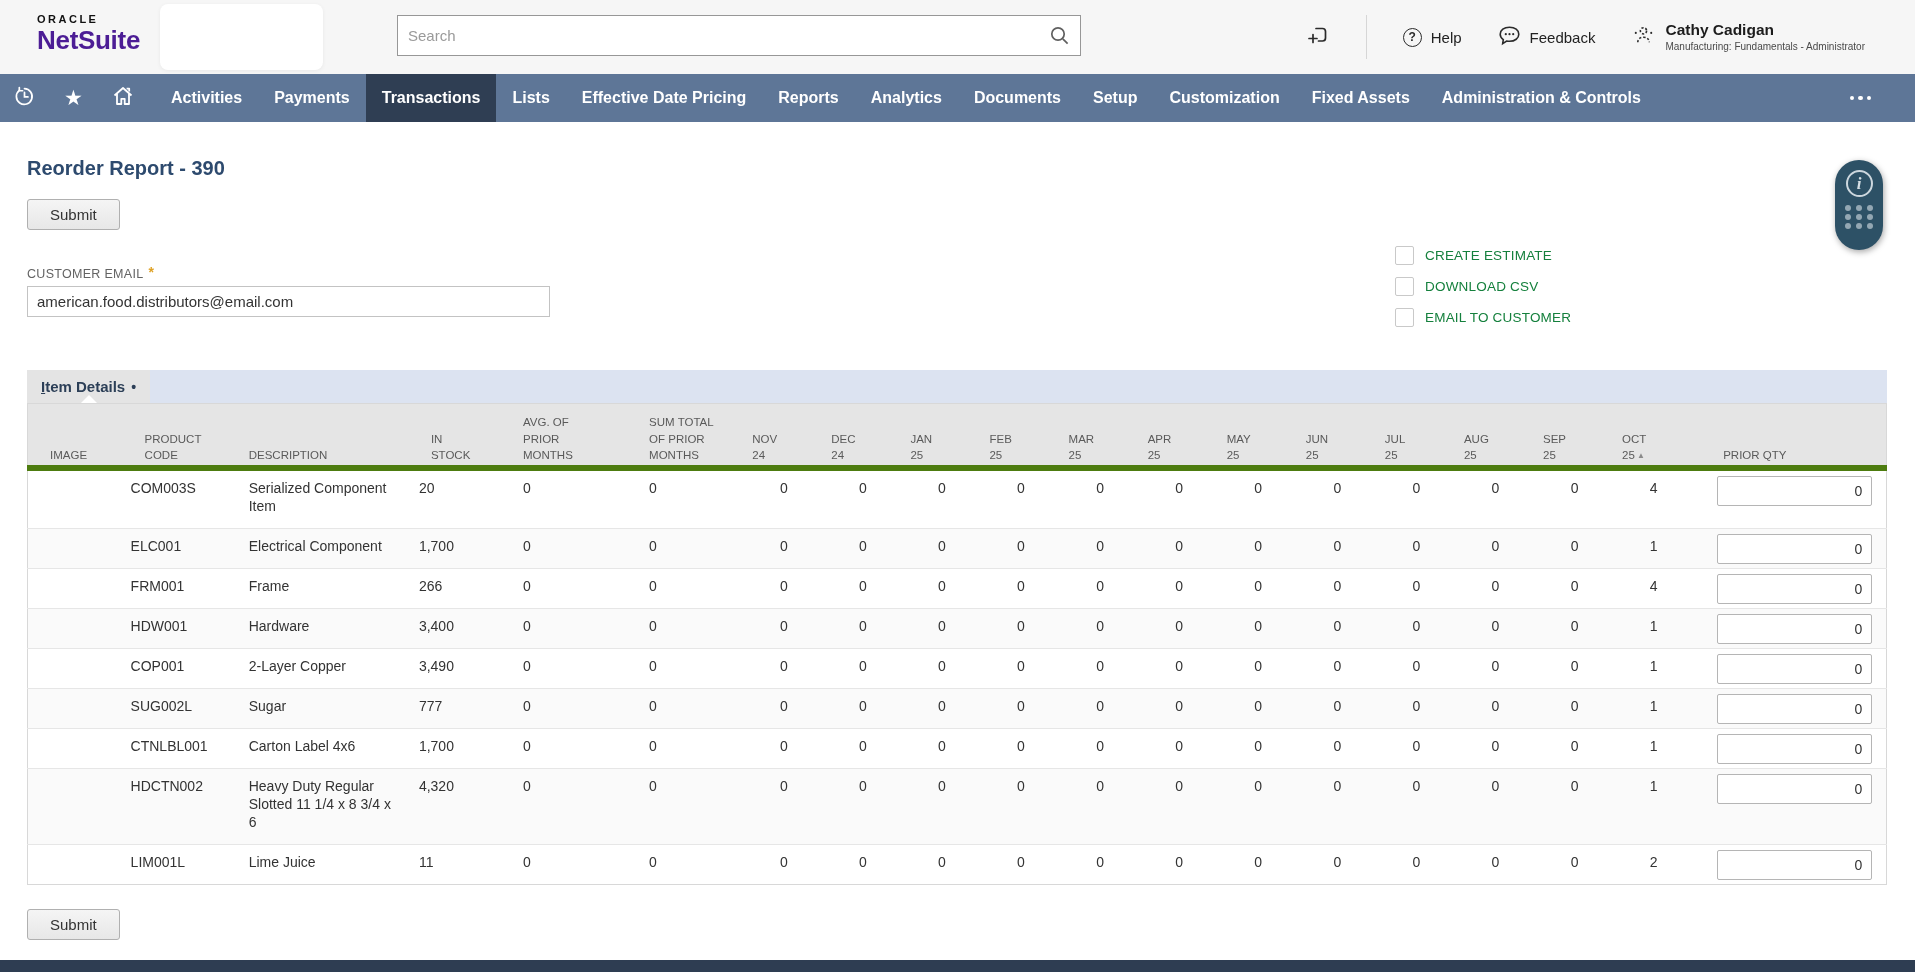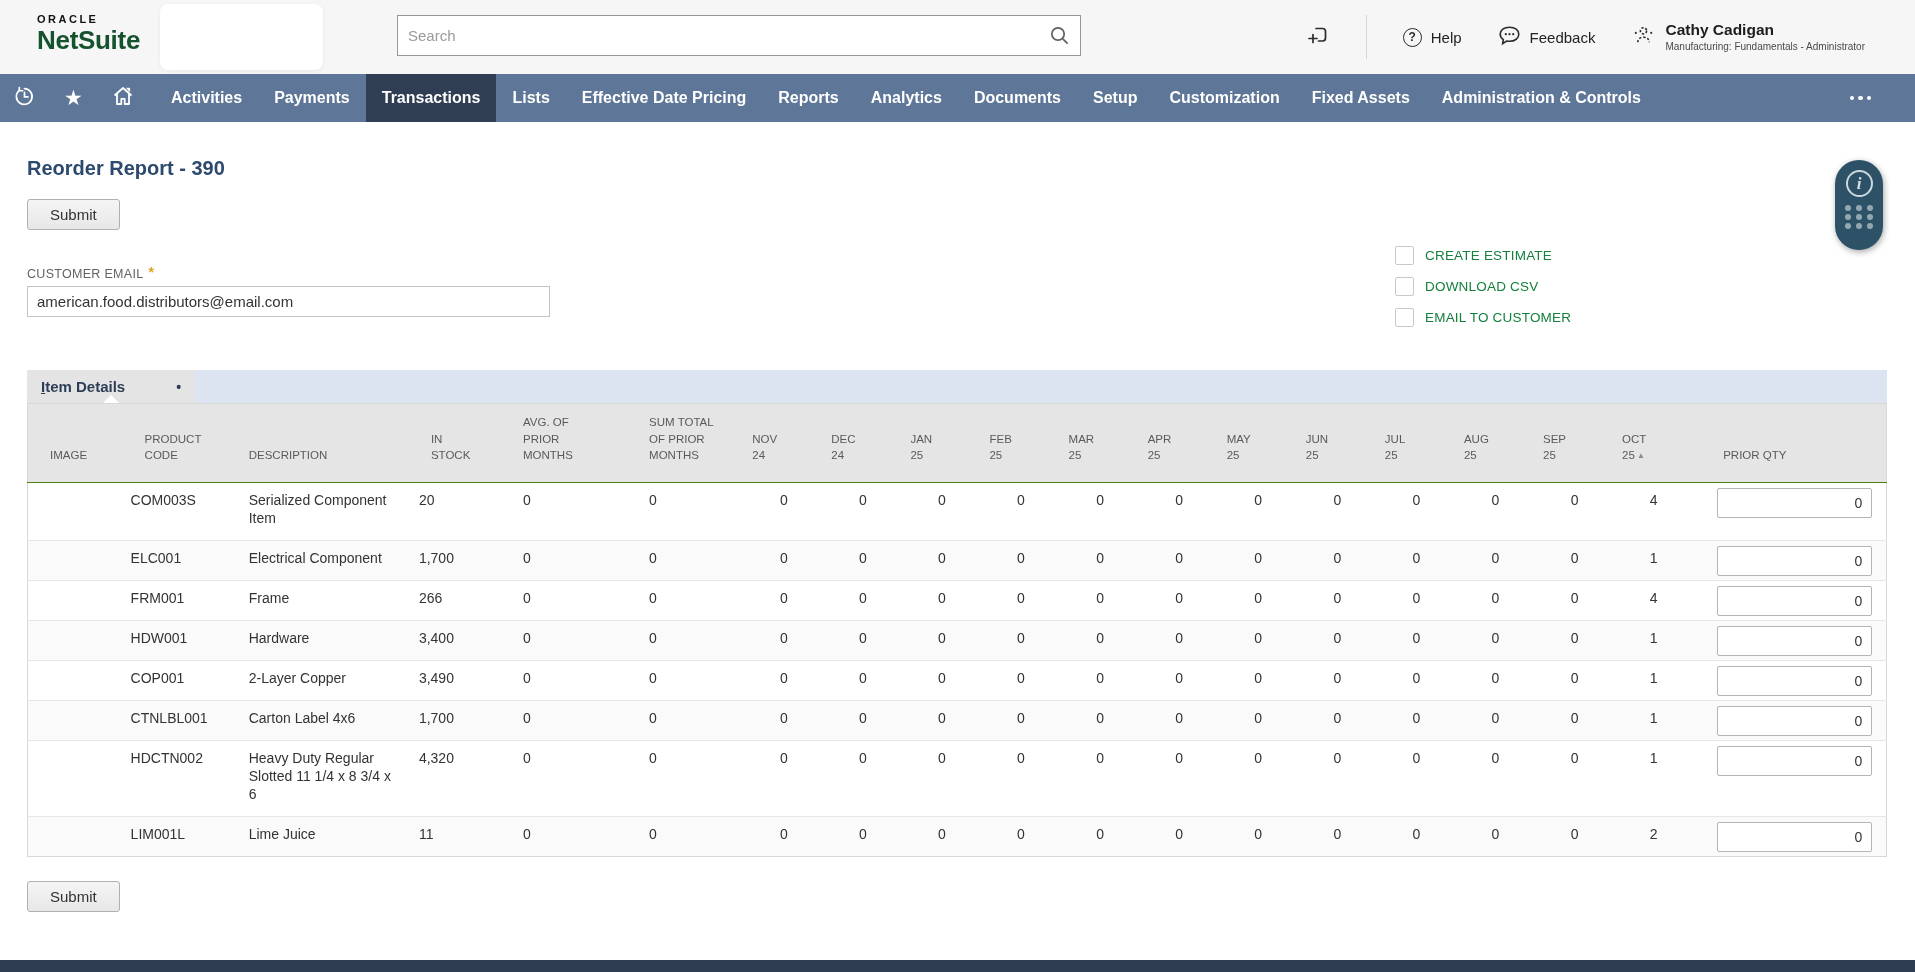--- a/index.html
+++ b/index.html
@@ -7,21 +7,21 @@
   body {
     width:1915px; height:972px; position:relative; overflow:hidden;
     background:#fff; color:#333;
     font-family:"Liberation Sans", sans-serif;
   }
 
   
   .topbar { position:relative; height:74px; background:#f6f6f6; }
   .logo { position:absolute; left:37px; top:14px; line-height:1; cursor:pointer; }
   .logo .oracle { font-size:11px; font-weight:700; letter-spacing:2.5px; color:#111; }
-  .logo .netsuite { font-size:26px; font-weight:600; letter-spacing:-0.3px; color:#14532d; margin-top:2px; }
+  .logo .netsuite { font-size:26px; font-weight:600; letter-spacing:-0.3px; color:#4c1d95; margin-top:2px; }
   .redaction { position:absolute; left:160px; top:4px; width:163px; height:66px;
     background:#fff; border-radius:8px; box-shadow:0 1px 4px rgba(0,0,0,.06); }
   .searchbox { position:absolute; left:397px; top:15px; width:684px; height:41px;
     background:#fff; border:1px solid #979797; }
   .searchbox input { width:100%; height:100%; border:none; outline:none; background:transparent;
     font-size:15px; color:#333; padding:0 40px 0 10px; font-family:inherit; }
   .searchbox input::placeholder { color:#9a9a9a; }
   .search-icon { position:absolute; right:10px; top:9px; cursor:pointer; }
   .top-right { position:absolute; right:50px; top:0; height:74px; display:flex; align-items:center; gap:36px; }
   .top-item { display:flex; align-items:center; gap:9px; font-size:15px; color:#222; cursor:pointer; white-space:nowrap; }
@@ -59,34 +59,34 @@
   .options-group { position:absolute; left:1395px; top:246px; }
   .option-row { display:flex; align-items:center; gap:11px; margin-bottom:12px; cursor:pointer; }
   .cb { appearance:none; -webkit-appearance:none; width:19px; height:19px; margin:0;
     border:1px solid #c9c9c9; background:#fff; border-radius:2px; }
   .cb-label { font-size:13.5px; color:#15803d; letter-spacing:.2px; }
 
   
   .sublist-area { margin-top:53px; width:1860px; }
   .subtab-strip { display:flex; background:var(--subtab-strip,#dce3f1); height:33px; }
   .subtab { position:relative; display:flex; align-items:center; padding:4px 14px;
-    background:#e4e4e4; font-size:15px; font-weight:700; color:#2c3f57; cursor:pointer;gap:45px; }
+    background:#e4e4e4; font-size:15px; font-weight:700; color:#2c3f57; cursor:pointer; }
   .subtab::after { content:''; position:absolute; left:50%; margin-left:-8px; bottom:0;
     border-left:8px solid transparent; border-right:8px solid transparent; border-bottom:8px solid #fff; }
   .subtab .accel { text-decoration:underline; }
   .subtab .bullet { margin-left:6px; font-size:14px; }
 
   table.sublist-table { width:1860px; table-layout:fixed; border-collapse:collapse;
     border:1px solid #d8d8d8; background:#fff; }
   col.c-image{width:95px} col.c-code{width:118px} col.c-desc{width:168px} col.c-stock{width:88px}
   col.c-avg{width:112px} col.c-sum{width:135px} col.c-month{width:79px} col.c-qty{width:193px}
 
   .sublist-table th { background:var(--table-header-bg,#e5e5e5); color:#5a5a5a; font-size:11.5px;
-    font-weight:400; text-align:left; vertical-align:bottom; padding:10px 6px 18px 8px;
-    line-height:1.45; border-bottom:1px solid #4d7c0f; cursor:pointer; }
+    font-weight:400; text-align:left; vertical-align:bottom; padding:10px 6px 1px 8px;
+    line-height:1.45; border-bottom:6px solid #4d7c0f; cursor:pointer; }
   .sublist-table td { vertical-align:top; padding:8px 8px 13px; font-size:14px; color:#333;
     line-height:18px; border-top:1px solid #e6e6e6; }
   .sublist-table tbody tr:nth-child(even) { background:#fafafa; }
 
   th.col-image { padding-left:22px; }
   th.col-product_code { padding-left:22px; }
   th.col-in_stock { padding-left:22px; }  td.col-in_stock { padding-left:10px; }
   .col-avg_prior_months { padding-left:26px !important; }
   .col-sum_prior_months { padding-left:40px !important; }
   .col-month { text-align:center; }
@@ -436,20 +436,41 @@
             <td class="col-month">0</td>
             <td class="col-month">0</td>
             <td class="col-month">0</td>
             <td class="col-month">0</td>
             <td class="col-month">0</td>
             <td class="col-month">1</td>
             <td class="col-order_qty"><input type="text" class="qty-input" value="0" style=""></td>
           </tr>
           <tr>
             <td class="col-image"></td>
+            <td class="col-product_code">SUG002L</td>
+            <td class="col-description">Sugar</td>
+            <td class="col-in_stock">777</td>
+            <td class="col-avg_prior_months">0</td>
+            <td class="col-sum_prior_months">0</td>
+            <td class="col-month">0</td>
+            <td class="col-month">0</td>
+            <td class="col-month">0</td>
+            <td class="col-month">0</td>
+            <td class="col-month">0</td>
+            <td class="col-month">0</td>
+            <td class="col-month">0</td>
+            <td class="col-month">0</td>
+            <td class="col-month">0</td>
+            <td class="col-month">0</td>
+            <td class="col-month">0</td>
+            <td class="col-month">1</td>
+            <td class="col-order_qty"><input type="text" class="qty-input" value="0" style=""></td>
+          </tr>
+          <tr>
+            <td class="col-image"></td>
             <td class="col-product_code">CTNLBL001</td>
             <td class="col-description">Carton Label 4x6</td>
             <td class="col-in_stock">1,700</td>
             <td class="col-avg_prior_months">0</td>
             <td class="col-sum_prior_months">0</td>
             <td class="col-month">0</td>
             <td class="col-month">0</td>
             <td class="col-month">0</td>
             <td class="col-month">0</td>
             <td class="col-month">0</td>

